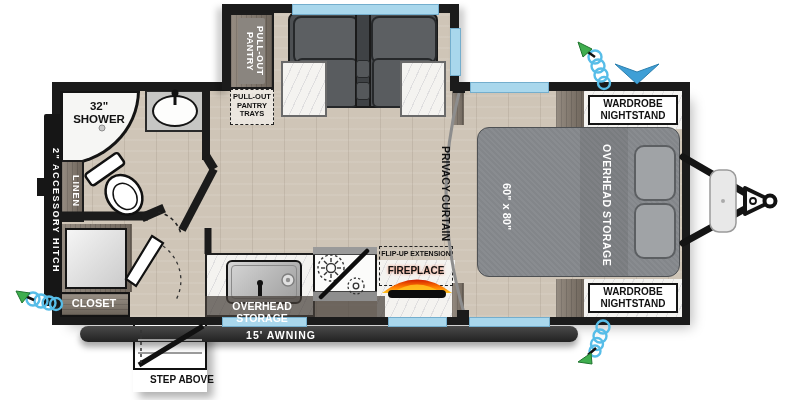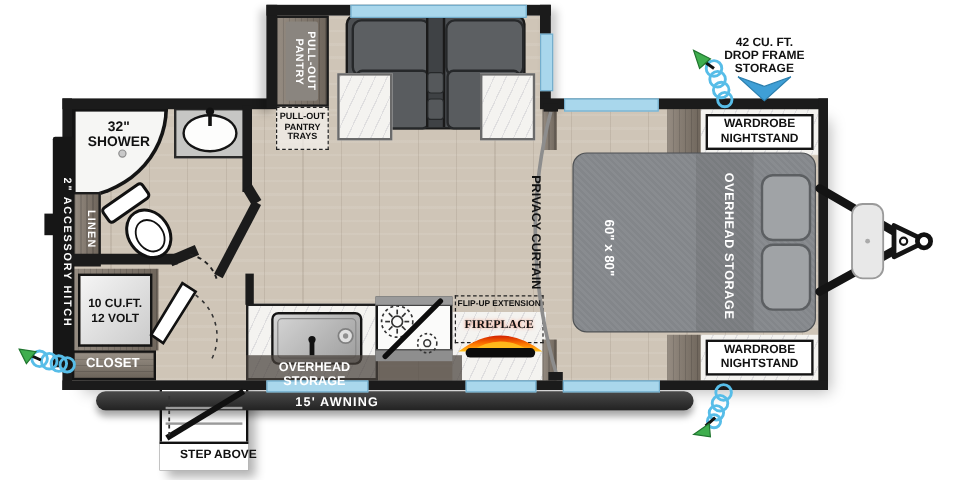--- a/index.html
+++ b/index.html
@@ -63,22 +63,20 @@
   <div class="lbl" style="left:66px;top:100px;width:66px;height:30px;font-size:11.5px;">32"
 SHOWER</div>
   <div class="abs" style="left:145px;top:90px;width:60px;height:42px;background:#c6c6c4;border:2px solid #2a2a2a;z-index:10;"></div>
   <div class="abs" style="left:152px;top:95px;width:46px;height:32px;background:#fdfdfc;border:2px solid #141414;border-radius:50%;z-index:11;"></div>
   <div class="abs woodv" style="left:60px;top:160px;width:24px;height:62px;border:2px solid #1c1c1c;z-index:10;"></div>
   <div class="lbl v white" style="left:63px;top:164px;width:18px;height:54px;font-size:9px;letter-spacing:1px;">LINEN</div>
 
   <div class="abs woodv" style="left:60px;top:224px;width:72px;height:68px;z-index:9;"></div>
   <div class="abs" style="left:65px;top:228px;width:62px;height:61px;background:linear-gradient(135deg,#f5f5f5,#cbcbcb);
        border:2.5px solid #141414;z-index:10;"></div>
-  <div class="lbl" style="left:66px;top:248px;width:60px;height:24px;font-size:10px;">10 CU.FT.
-12 VOLT</div>
   <div class="abs wood" style="left:60px;top:292px;width:70px;height:25px;border:2.5px solid #141414;z-index:10;"></div>
   <div class="lbl white" style="left:62px;top:297px;width:64px;height:14px;font-size:11px;">CLOSET</div>
 
   <div class="abs woodv" style="left:229px;top:13px;width:45px;height:76px;border:2px solid #1c1c1c;z-index:10;"></div>
   <div class="abs" style="left:238px;top:18px;width:27px;height:66px;background:#8a857f;border-radius:2px;z-index:11;"></div>
   <div class="lbl v white" style="left:238px;top:19px;width:27px;height:64px;font-size:9px;letter-spacing:.5px;">PULL-OUT
 PANTRY</div>
   <div class="abs" style="left:230px;top:89px;width:44px;height:36px;border:1.5px dashed #222;background:rgba(250,248,244,.65);z-index:12;"></div>
   <div class="lbl" style="left:230px;top:93px;width:44px;height:28px;font-size:7.5px;">PULL-OUT
 PANTRY
@@ -101,21 +99,21 @@
   <div class="abs" style="left:231px;top:265px;width:66px;height:34px;border:1px solid #8a8a8a;border-radius:4px;z-index:12;"></div>
   <div class="abs" style="left:205px;top:296px;width:180px;height:21px;background:rgba(70,64,58,.72);z-index:13;"></div>
   <div class="lbl white" style="left:207px;top:300px;width:110px;height:13px;font-size:10.5px;">OVERHEAD STORAGE</div>
   <div class="abs" style="left:313px;top:247px;width:64px;height:53px;background:#fbfbfa;border:2.5px solid #141414;z-index:14;"></div>
   <div class="abs" style="left:313px;top:247px;width:64px;height:8px;background:#9a9a9a;border-bottom:1.5px solid #444;z-index:15;"></div>
   <div class="abs" style="left:313px;top:291px;width:64px;height:10px;background:#8e8e8e;border-top:1.5px solid #444;z-index:15;"></div>
 
   <div class="abs marble" style="left:377px;top:260px;width:78px;height:57px;z-index:9;"></div>
   <div class="abs" style="left:379px;top:246px;width:74px;height:40px;border:1.5px dashed #222;z-index:16;"></div>
   <div class="lbl" style="left:380px;top:250px;width:72px;height:9px;font-size:7px;">FLIP-UP EXTENSION</div>
-  <div class="lbl" style="left:380px;top:265px;width:72px;height:11px;font-size:10px;text-shadow:0 0 3px rgba(255,60,0,.55);font-family:Liberation Serif, serif;">FIREPLACE</div>
+  <div class="lbl" style="left:380px;top:265px;width:72px;height:11px;font-size:10px;text-shadow:0 0 3px rgba(255,60,0,.55);">FIREPLACE</div>
 
   <div class="abs woodv" style="left:556px;top:91px;width:28px;height:38px;z-index:9;"></div>
   <div class="abs woodv" style="left:556px;top:279px;width:28px;height:38px;z-index:9;"></div>
   <div class="abs woodv" style="left:452px;top:91px;width:12px;height:34px;z-index:9;"></div>
   <div class="abs woodv" style="left:452px;top:283px;width:12px;height:34px;z-index:9;"></div>
 
   <div class="abs marble" style="left:584px;top:91px;width:98px;height:38px;z-index:10;"></div>
   <div class="abs" style="left:588px;top:95px;width:90px;height:30px;background:#fff;border:2px solid #141414;z-index:11;"></div>
   <div class="lbl" style="left:589px;top:98px;width:88px;height:24px;font-size:10px;">WARDROBE
 NIGHTSTAND</div>
@@ -139,23 +137,20 @@
        box-shadow:6px 6px 8px rgba(0,0,0,.3);z-index:20;"></div>
   <div class="abs" style="left:138px;top:339px;width:64px;height:0;border-top:2px solid #9a9a9a;z-index:21;"></div>
   <div class="abs" style="left:138px;top:352px;width:64px;height:0;border-top:2px solid #9a9a9a;z-index:21;"></div>
   <div class="abs" style="left:133px;top:368px;width:74px;height:24px;background:#fff;border-top:2.5px solid #111;z-index:22;"></div>
   <div class="lbl" style="left:146px;top:374px;width:72px;height:13px;font-size:10px;">STEP ABOVE</div>
 
   <div class="abs" style="left:80px;top:326px;width:498px;height:16px;border-radius:8px;
        background:linear-gradient(180deg,#4a4a4a,#222);box-shadow:0 5px 6px rgba(0,0,0,.35);z-index:20;"></div>
   <div class="lbl white" style="left:80px;top:329px;width:402px;height:12px;font-size:10.5px;letter-spacing:1px;">15' AWNING</div>
 
-  <div class="lbl" style="left:597px;top:30px;width:80px;height:36px;font-size:10px;line-height:1.1;">42 CU. FT.
-DROP FRAME
-STORAGE</div>
 
   <svg class="overlay" width="800" height="400" viewBox="0 0 800 400">
     <defs>
       <linearGradient id="flameGrad" x1="0" y1="0" x2="0" y2="1">
         <stop offset="0" stop-color="#d21f00"></stop>
           <stop offset=".55" stop-color="#ff7a00"></stop>
           <stop offset="1" stop-color="#ffc21e"></stop>
       </linearGradient>
     </defs>
 

